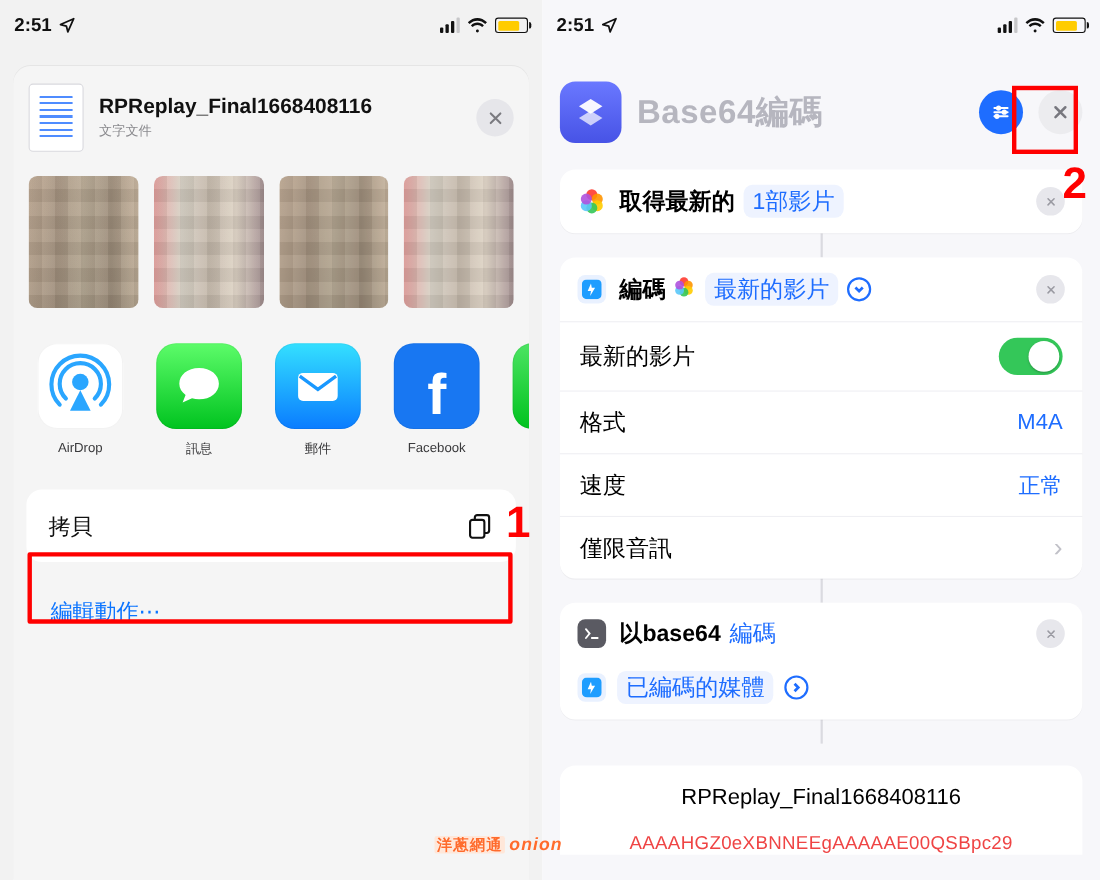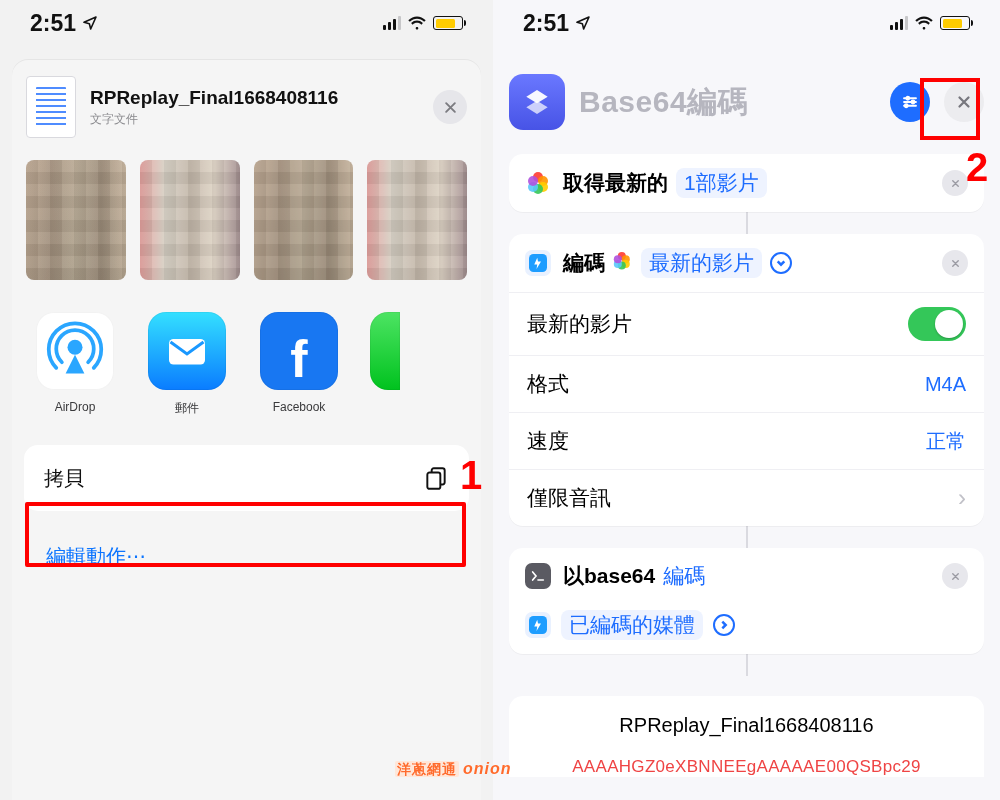--- a/index.html
+++ b/index.html
@@ -13,21 +13,21 @@
     overflow: hidden;
     position: relative;
   }
   .pane { height: 800px; position: relative; overflow: hidden; }
   .pane.left  { width: 493px; background: #f2f2f2; }
   .pane.right { width: 507px; background: #f7f7fa; }
 
   
   .status {
     height: 46px; display:flex; align-items:center; justify-content:space-between;
-    padding: 0 30px; font-size: 23px; font-weight: 600; color:#111;
+    padding: 0 13px; font-size: 17px; font-weight: 600; color:#111;
   }
   .status .sbr { display:flex; align-items:center; gap:6px; }
   .bars { display:flex; align-items:flex-end; gap:2px; height:14px; }
   .bars i { width:3px; background:#111; display:block; border-radius:1px; }
   .bars i:nth-child(1){height:5px;} .bars i:nth-child(2){height:8px;}
   .bars i:nth-child(3){height:11px;} .bars i:nth-child(4){height:14px; background:#c7c7c9;}
   .wifi svg { display:block; }
   .batt { width:30px; height:14px; border:1.5px solid #111; border-radius:3px; position:relative; }
   .batt::after{ content:""; position:absolute; right:-4px; top:3px; width:2.5px; height:6px; background:#111; border-radius:0 2px 2px 0;}
   .batt i{ position:absolute; left:1.5px; top:1.5px; bottom:1.5px; width:70%; background:#ffcc00; border-radius:1.5px;}
@@ -251,20 +251,28 @@
           <svg viewBox="0 0 64 64">
               <g fill="none" stroke="#2aa6ff" stroke-width="4" stroke-linecap="round">
             <circle cx="32" cy="28" r="8" fill="#2aa6ff" stroke="none"></circle>
             <path d="M18 44a20 20 0 1 1 28 0"></path>
                 <path d="M12 50a28 28 0 1 1 40 0"></path>
             <path d="M32 36 L22 56 L42 56 Z" fill="#2aa6ff" stroke="none"></path>
               </g>
             </svg>
         </div>
         <div class="lbl">AirDrop</div>
+      </div>
+      <div class="app">
+        <div class="tile msg">
+          <svg viewBox="0 0 64 64">
+              <path d="M32 10c14 0 24 8.5 24 19S46 48 32 48c-3 0-6-.4-8.6-1.2L12 52l3.6-9.3C10.9 39 8 34.4 8 29 8 18.5 18 10 32 10z"></path>
+            </svg>
+        </div>
+        <div class="lbl">訊息</div>
       </div>
       <div class="app">
         <div class="tile mail">
           <svg viewBox="0 0 64 64">
               <rect x="8" y="16" width="48" height="34" rx="6" fill="#fff"></rect>
               <path fill="#1d9bff" d="M8 20l24 17L56 20v-2a6 6 0 0 0-6-6H14a6 6 0 0 0-6 6z" opacity="0"></path>
               <path fill="none" stroke="#1998ff" stroke-width="4" d="M10 20l22 16 22-16"></path>
             </svg>
         </div>
         <div class="lbl">郵件</div>

